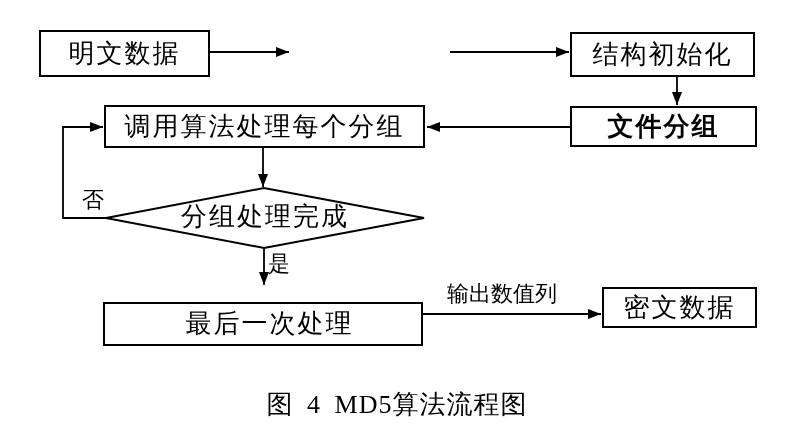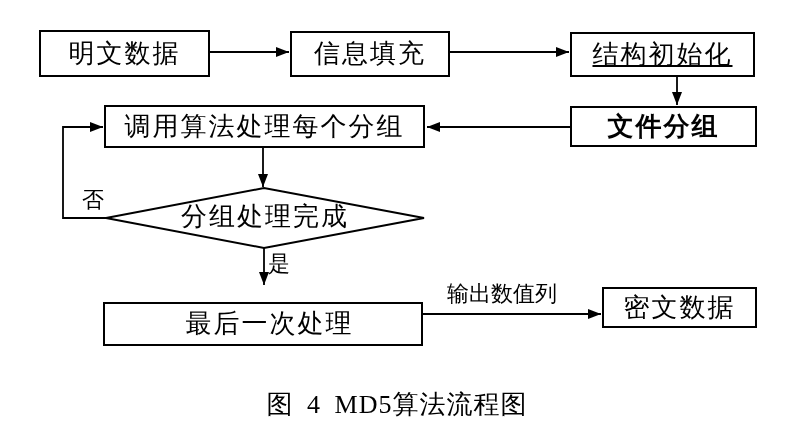--- a/index.html
+++ b/index.html
@@ -93,23 +93,22 @@
 
     <line x1="264" y1="248" x2="264" y2="285" stroke="#000000" stroke-width="1.8" marker-end="url(#arrow)"></line>
 
     <line x1="423" y1="314" x2="601" y2="314" stroke="#000000" stroke-width="1.8" marker-end="url(#arrow)"></line>
 
     <polygon points="106,218 264,188 424,218 264,248" fill="#ffffff" stroke="#000000" stroke-width="2"></polygon>
   </svg>
 
   <div class="box" style="left:39px;  top:30px;  width:171px; height:47px;">明文数据</div>
 
-  <div class="box" style="left:290px; top:31px;  width:160px; height:46px;">信息填充</div>
 
-  <div class="box" style="left:570px; top:32px;  width:185px; height:45px;text-decoration:underline;">结构初始化</div>
+  <div class="box" style="left:570px; top:32px;  width:185px; height:45px;">结构初始化</div>
 
   <div class="box" style="left:570px; top:106px; width:187px; height:41px;font-weight:bold;">文件分组</div>
 
   <div class="box" style="left:104px; top:105px; width:321px; height:43px;">调用算法处理每个分组</div>
 
   <div class="box" style="left:103px; top:302px; width:320px; height:44px;padding-left:13px;">最后一次处理</div>
 
   <div class="box" style="left:602px; top:287px; width:155px; height:41px;">密文数据</div>
 
   <div class="diamond-label">分组处理完成</div>

